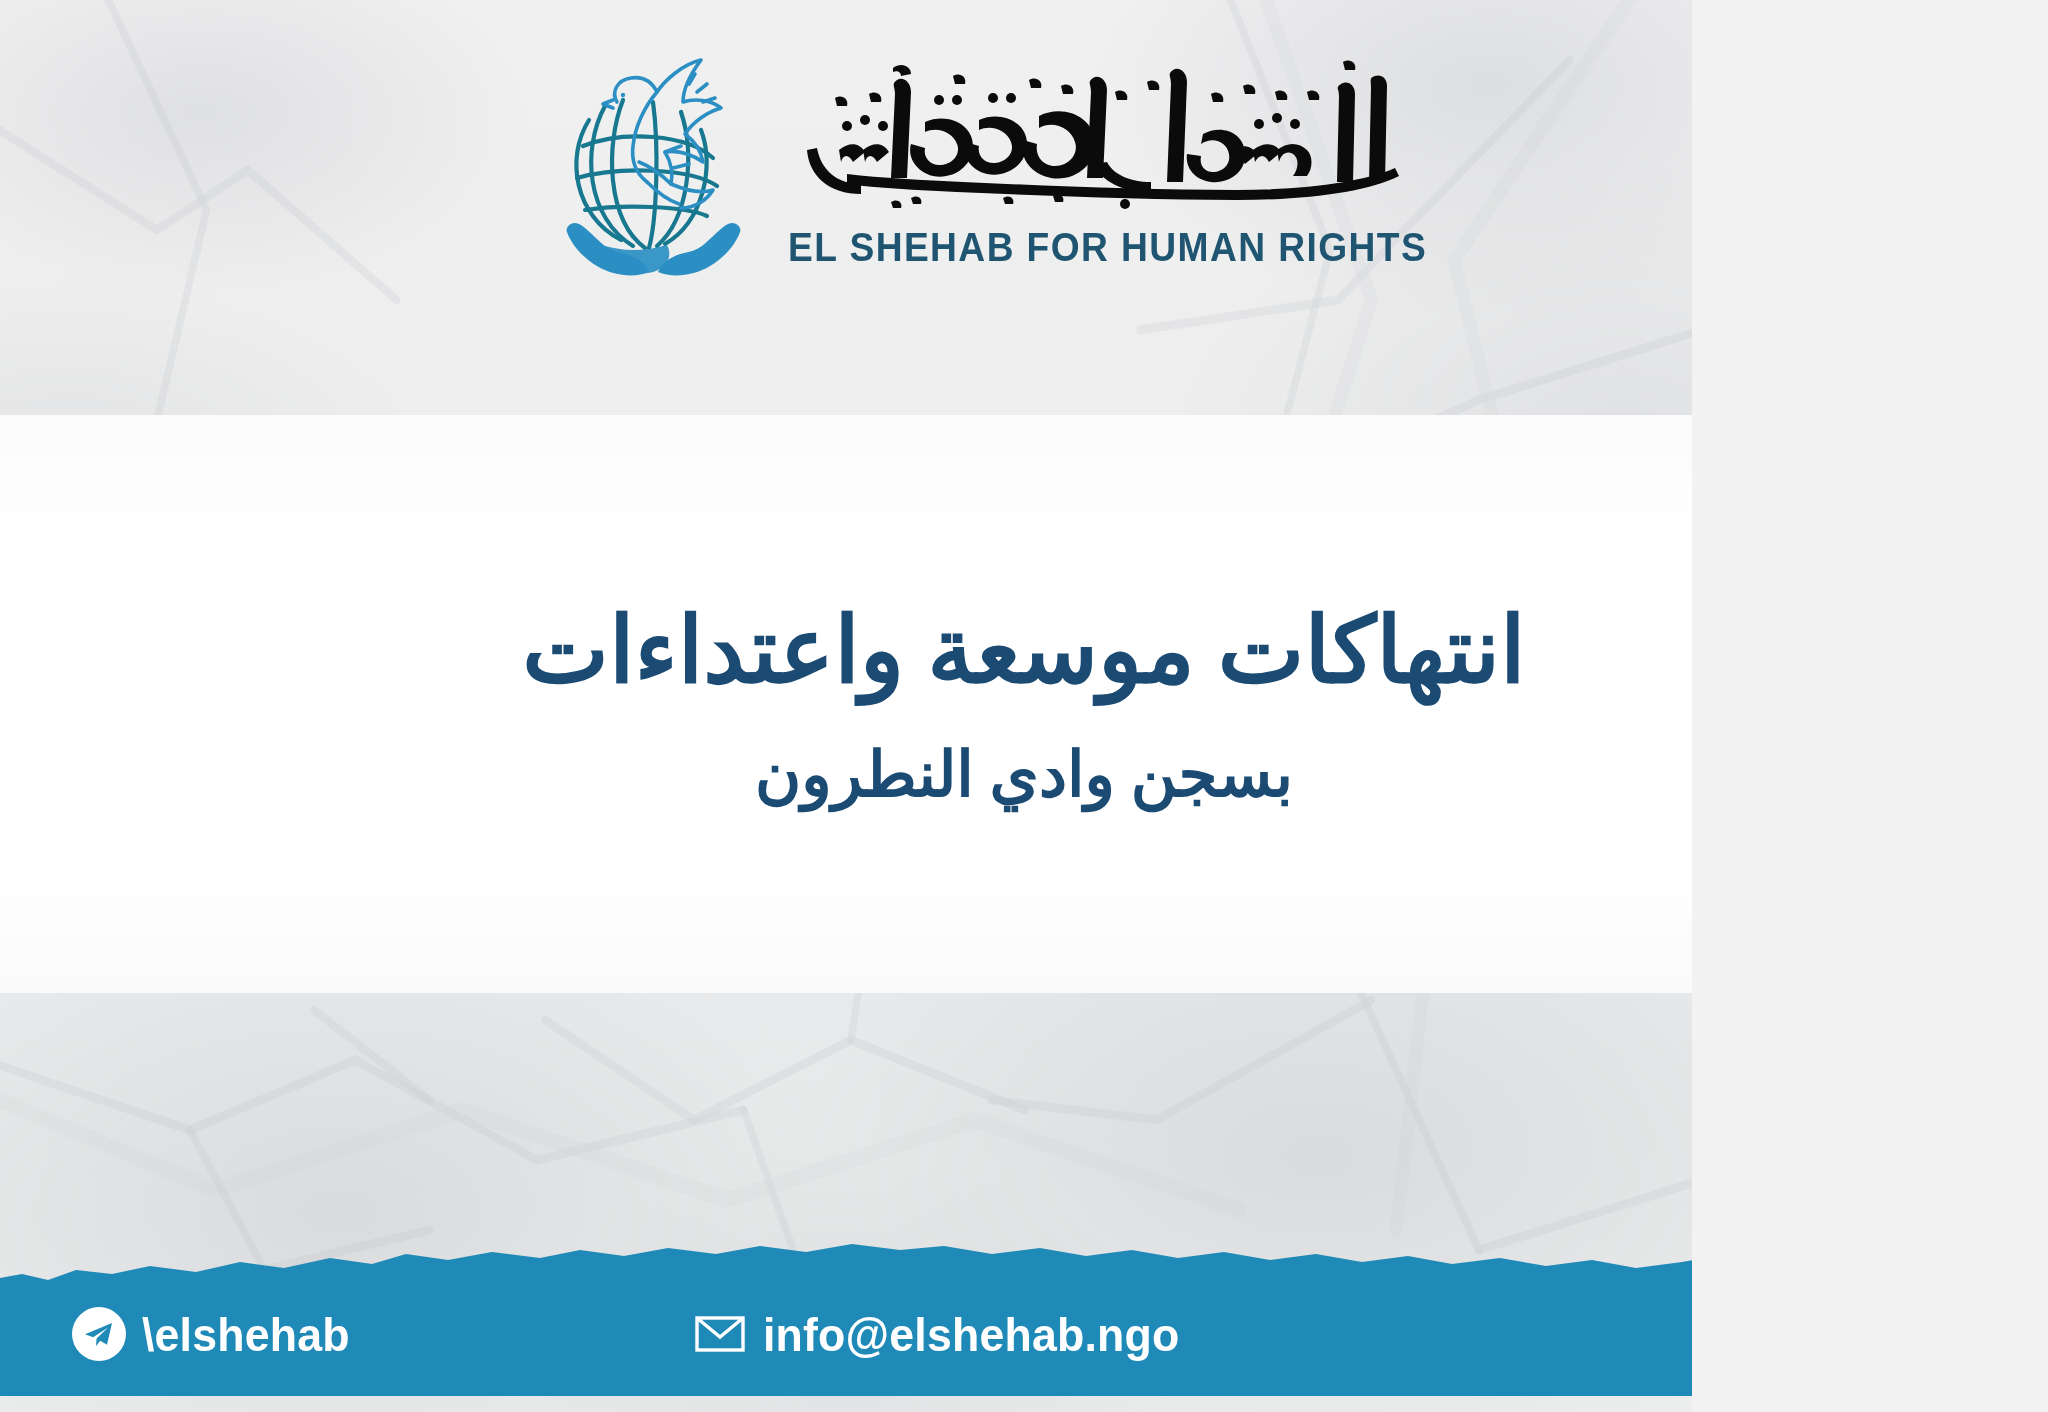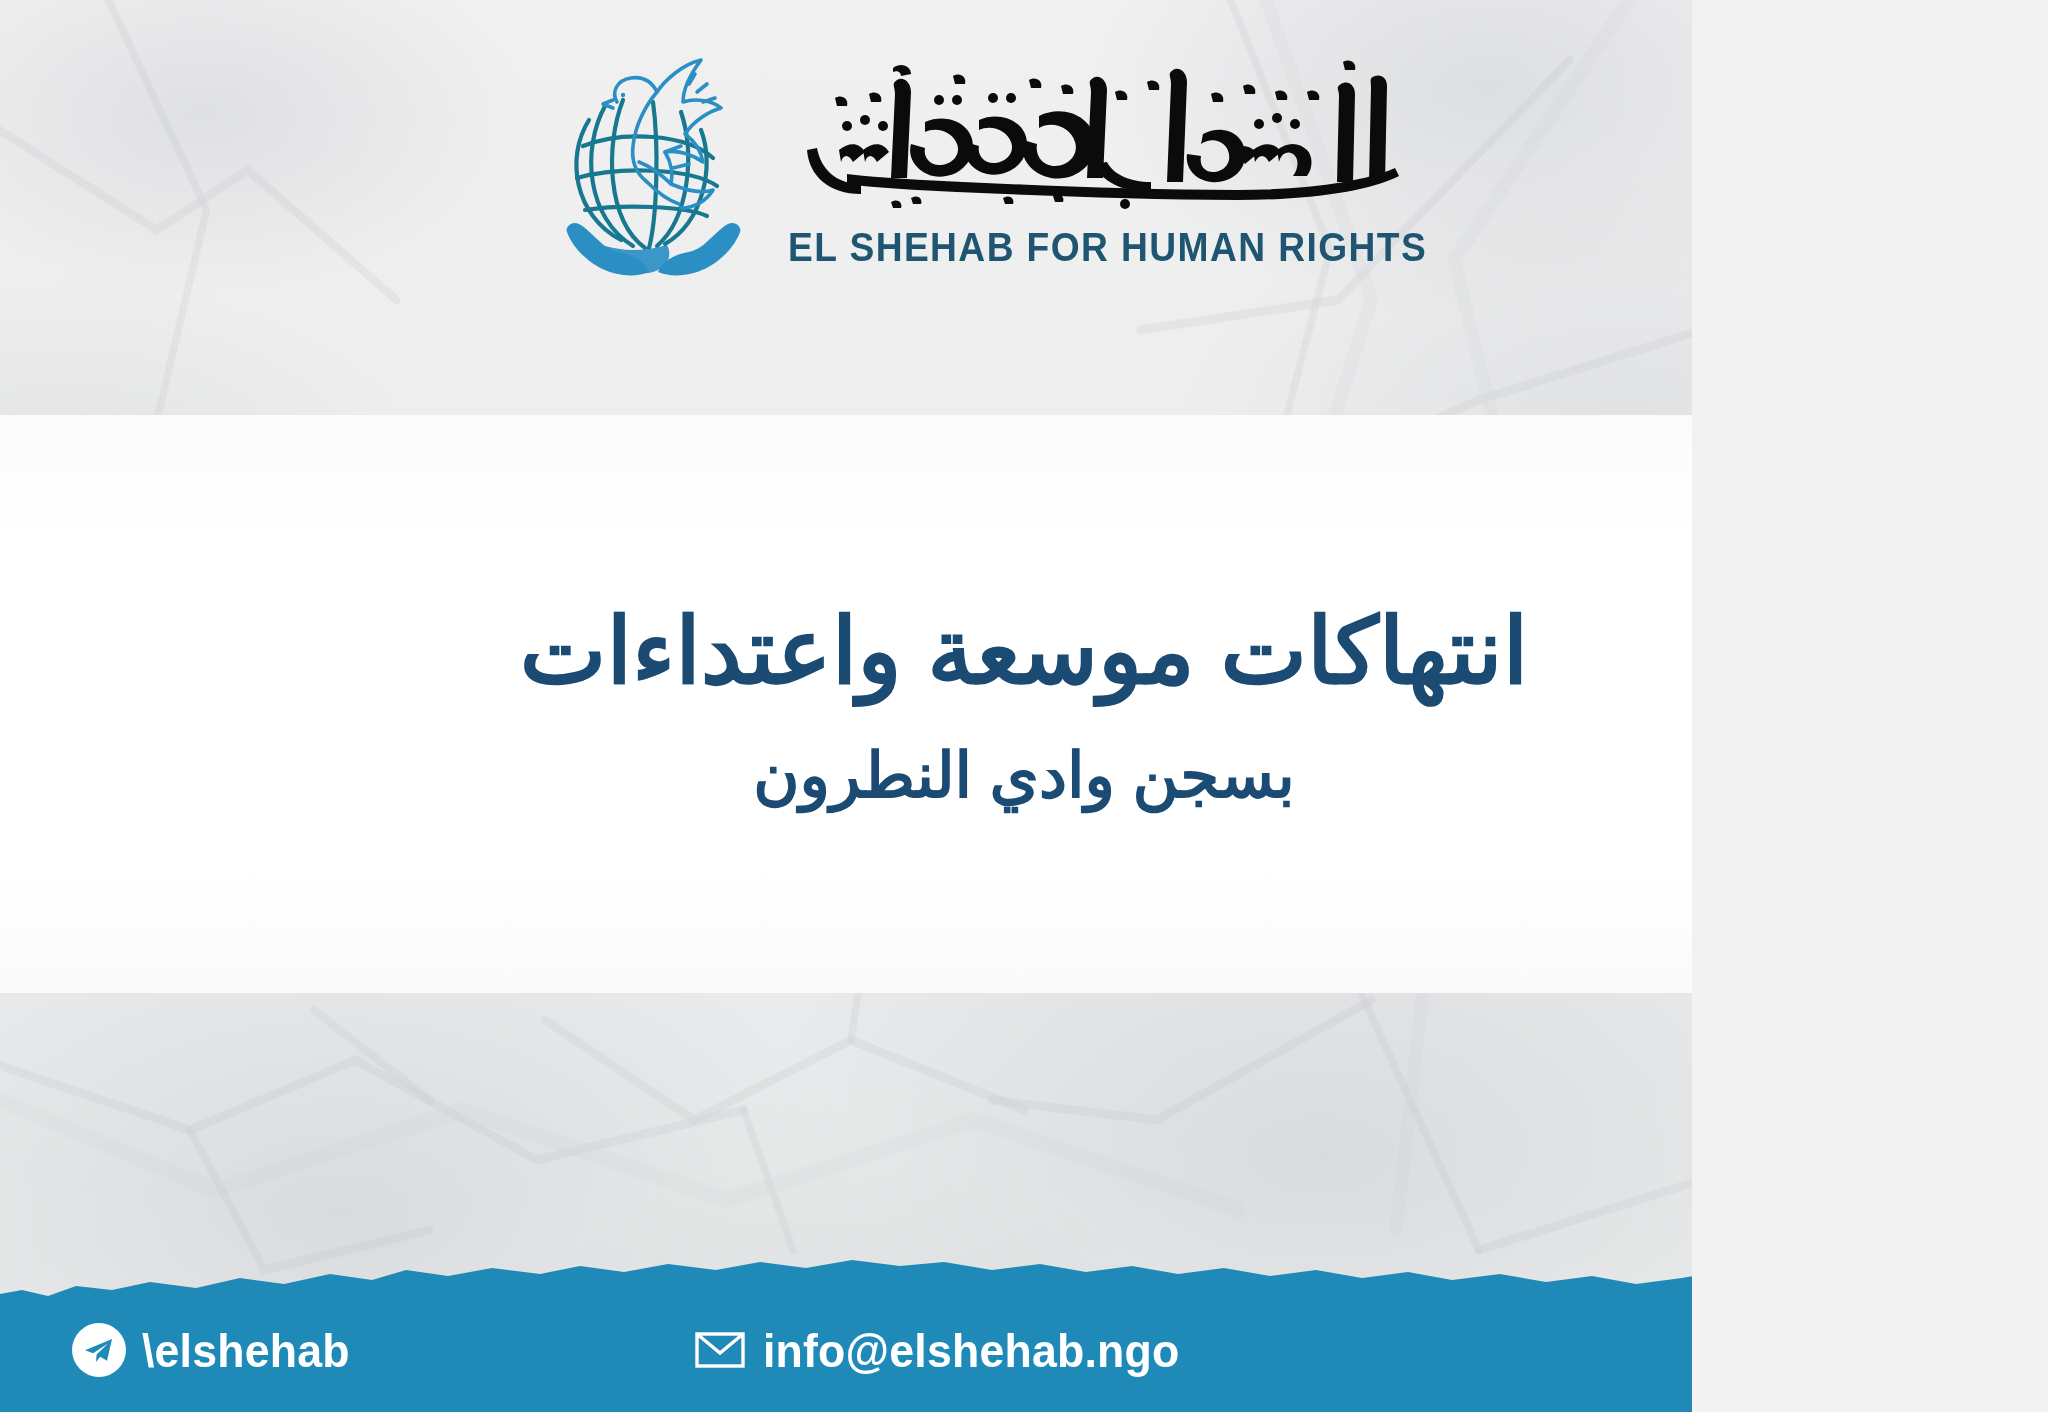--- a/index.html
+++ b/index.html
@@ -72,34 +72,34 @@
   .headline-band{
     position:absolute;
     left:0;top:415px;width:2048px;height:578px;
     background:linear-gradient(180deg,#fbfbfc 0%,#ffffff 22%,#ffffff 78%,#fafafb 100%);
     display:flex;flex-direction:column;
     align-items:center;justify-content:center;
     gap:28px;
   }
   .headline-line{
     direction:rtl;
-    font-family:Liberation Sans, sans-serif;
+    font-family:Liberation Serif, serif;
     font-weight:700;
     font-size:92px;
     line-height:1.24;
     color:#1b4a73;
     text-align:center;
     white-space:nowrap;
   }
   .headline-line.l2{font-size:63px;}
 
   
   .footer{
     position:absolute;
-    left:0;bottom:0;width:2048px;height:152px;
+    left:0;bottom:16px;width:2048px;height:152px;
   }
   .footer-brush{
     position:absolute;left:0;top:0;width:2048px;height:152px;
   }
   .footer-brush svg{display:block;width:100%;height:100%;}
   .footer-row{
     position:absolute;left:0;top:0;width:2048px;height:152px;
     display:flex;align-items:center;
     padding:28px 72px 0 72px;
     box-sizing:border-box;

